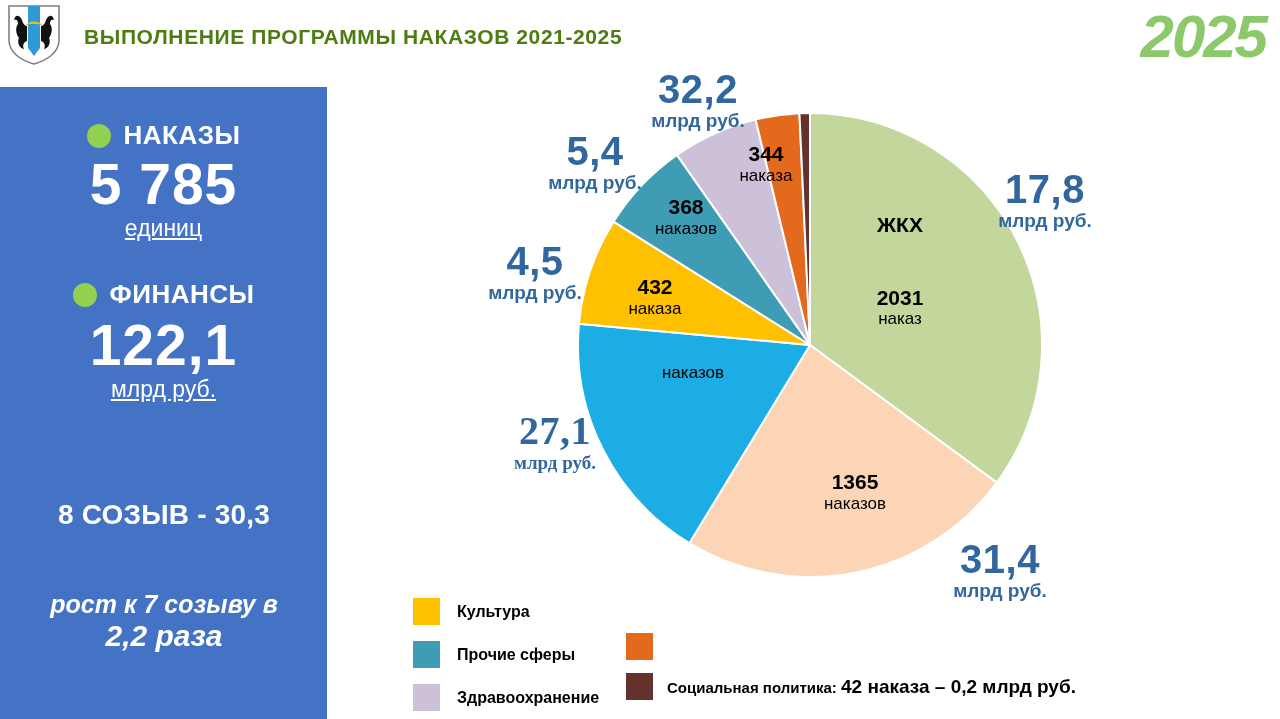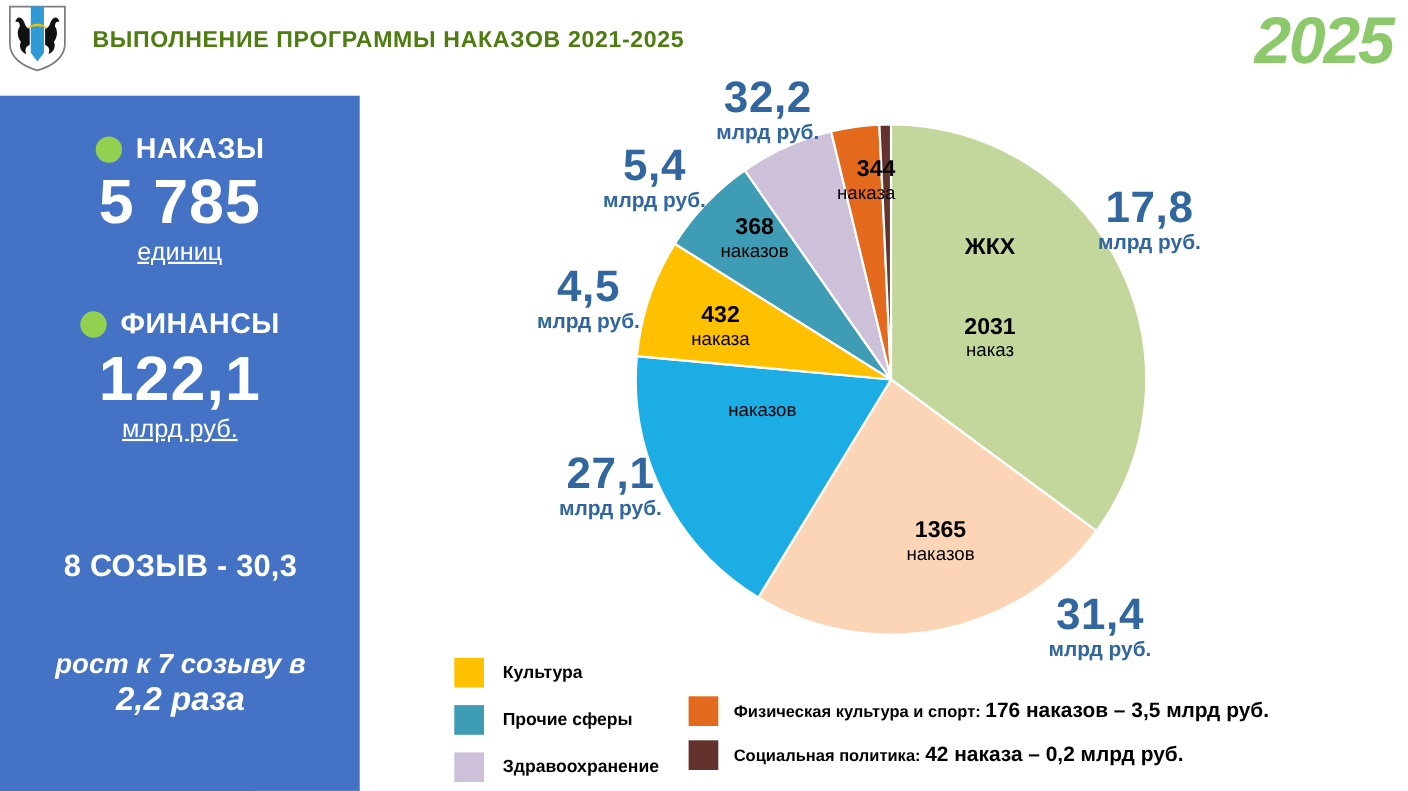--- a/index.html
+++ b/index.html
@@ -163,36 +163,36 @@
   <div class="slice-label" style="left:608px; top:275px; width:94px;">
     <div class="slice-count">432</div>
     <div class="slice-unit">наказа</div>
   </div>
 
   <div class="slice-label" style="left:634px; top:195px; width:104px;">
     <div class="slice-count">368</div>
     <div class="slice-unit">наказов</div>
   </div>
 
-  <div class="slice-label" style="left:718px; top:142px; width:96px;text-align:right;">
+  <div class="slice-label" style="left:718px; top:142px; width:96px;">
     <div class="slice-count">344</div>
     <div class="slice-unit">наказа</div>
   </div>
 
   <div class="callout" style="left:960px; top:168px; width:170px;">
     <div class="money">17,8</div>
     <div class="munit">млрд руб.</div>
   </div>
 
   <div class="callout" style="left:915px; top:538px; width:170px;">
     <div class="money">31,4</div>
     <div class="munit">млрд руб.</div>
   </div>
 
-  <div class="callout" style="left:470px; top:410px; width:170px;">
+  <div class="callout" style="left:470px; top:410px; width:170px;font-family:Liberation Serif, serif;">
     <div class="money">27,1</div>
     <div class="munit">млрд руб.</div>
   </div>
 
   <div class="callout" style="left:450px; top:240px; width:170px;">
     <div class="money">4,5</div>
     <div class="munit">млрд руб.</div>
   </div>
 
   <div class="callout" style="left:510px; top:130px; width:170px;">
@@ -216,21 +216,20 @@
     </div>
     <div class="legend-row">
       <span class="swatch" style="background: rgb(204, 193, 217);"></span>
       <span class="legend-text">Здравоохранение</span>
     </div>
   </div>
 
   <div class="legend2">
     <div class="legend-row">
       <span class="swatch" style="background: rgb(227, 105, 28);"></span>
-      <span class="legend-text"><span>Физическая культура и спорт: </span><span class="big">176 наказов – 3,5 млрд руб.</span></span>
     </div>
     <div class="legend-row">
       <span class="swatch" style="background: rgb(99, 50, 44);"></span>
       <span class="legend-text"><span>Социальная политика: </span><span class="big">42 наказа – 0,2 млрд руб.</span></span>
     </div>
   </div>
 
 </div>
 
 </body></html>

